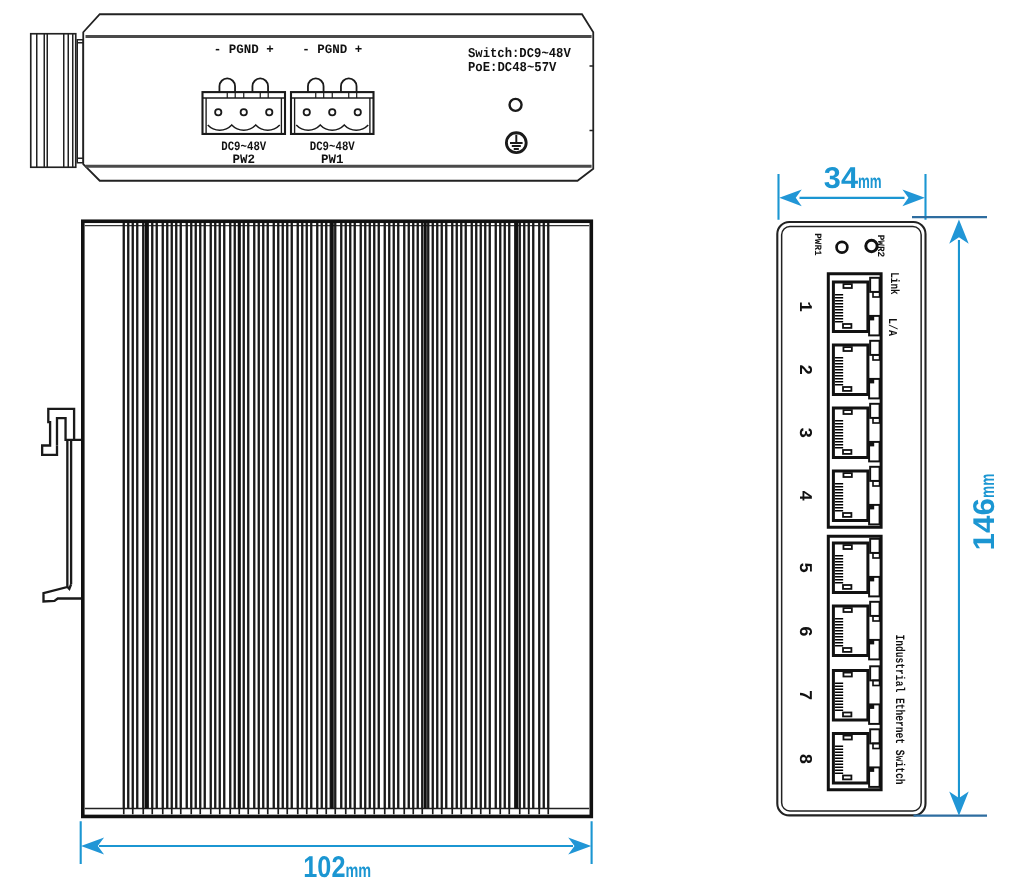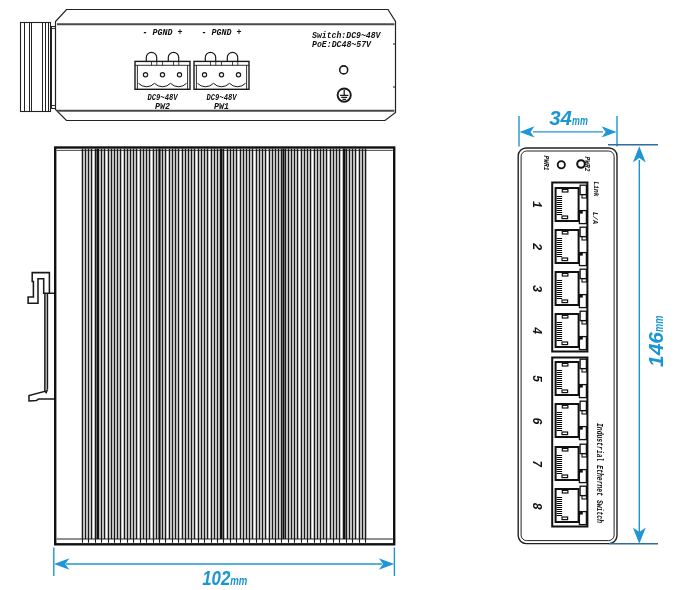--- a/index.html
+++ b/index.html
@@ -1,16 +1,16 @@
 <!DOCTYPE html>
 <html><head>
 <meta charset="utf-8">
 <style>
 html,body{margin:0;padding:0;background:#ffffff;}
-#wrap{position:relative;opacity:0.999;-webkit-font-smoothing:antialiased;width:676px;height:590px;background:#fff;overflow:hidden;font-style:italic;}
+#wrap{position:relative;opacity:0.999;-webkit-font-smoothing:antialiased;width:676px;height:590px;background:#fff;overflow:hidden;}
 svg text{font-family:"Liberation Mono",monospace;}
 g.dim text{font-family:"Liberation Sans",sans-serif;font-weight:bold;fill:#1b96d2;}
 .dim{font-family:"Liberation Sans",sans-serif;font-weight:bold;fill:#1b96d2;}
 </style>
 </head>
 <body>
 <div id="wrap">
 <svg width="681" height="590" viewBox="0 0 681 590">
 
 <g stroke="#222" fill="none">

